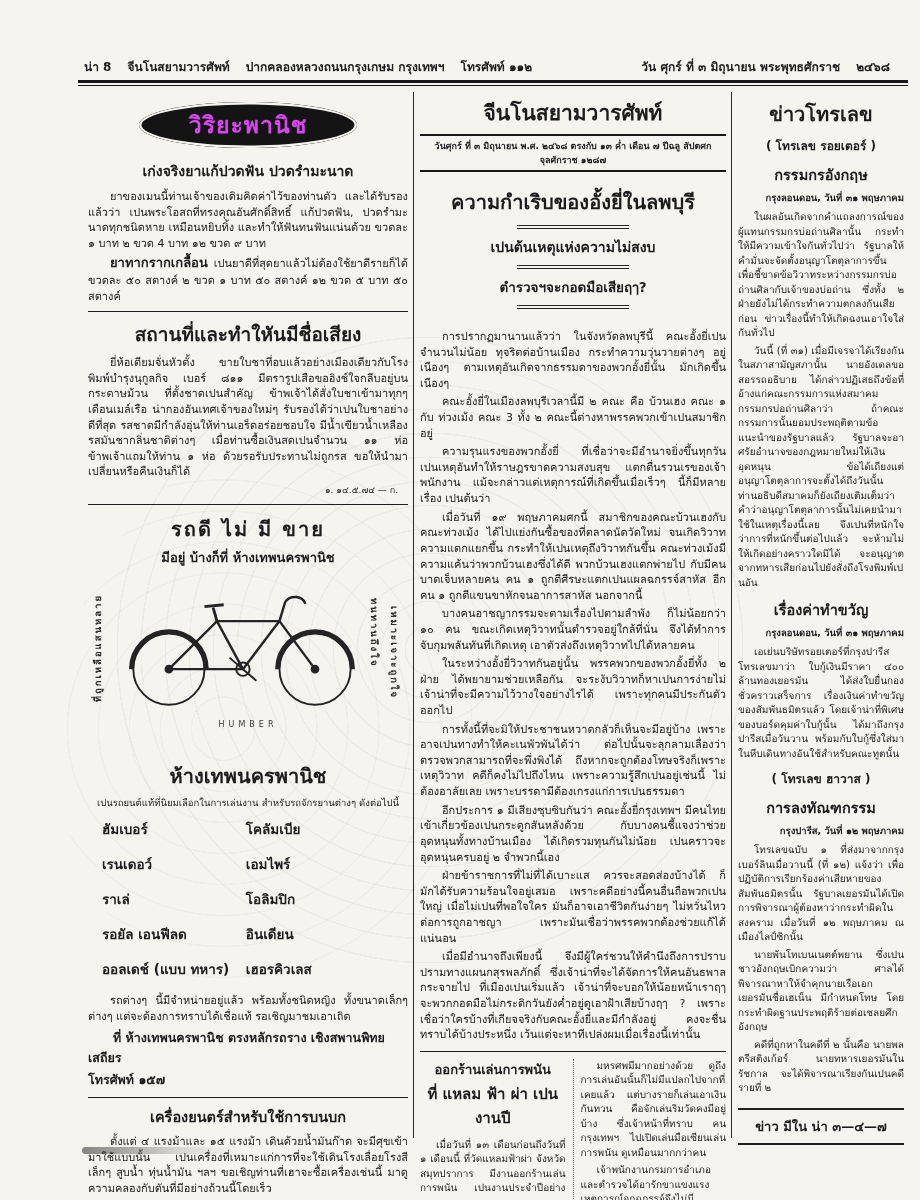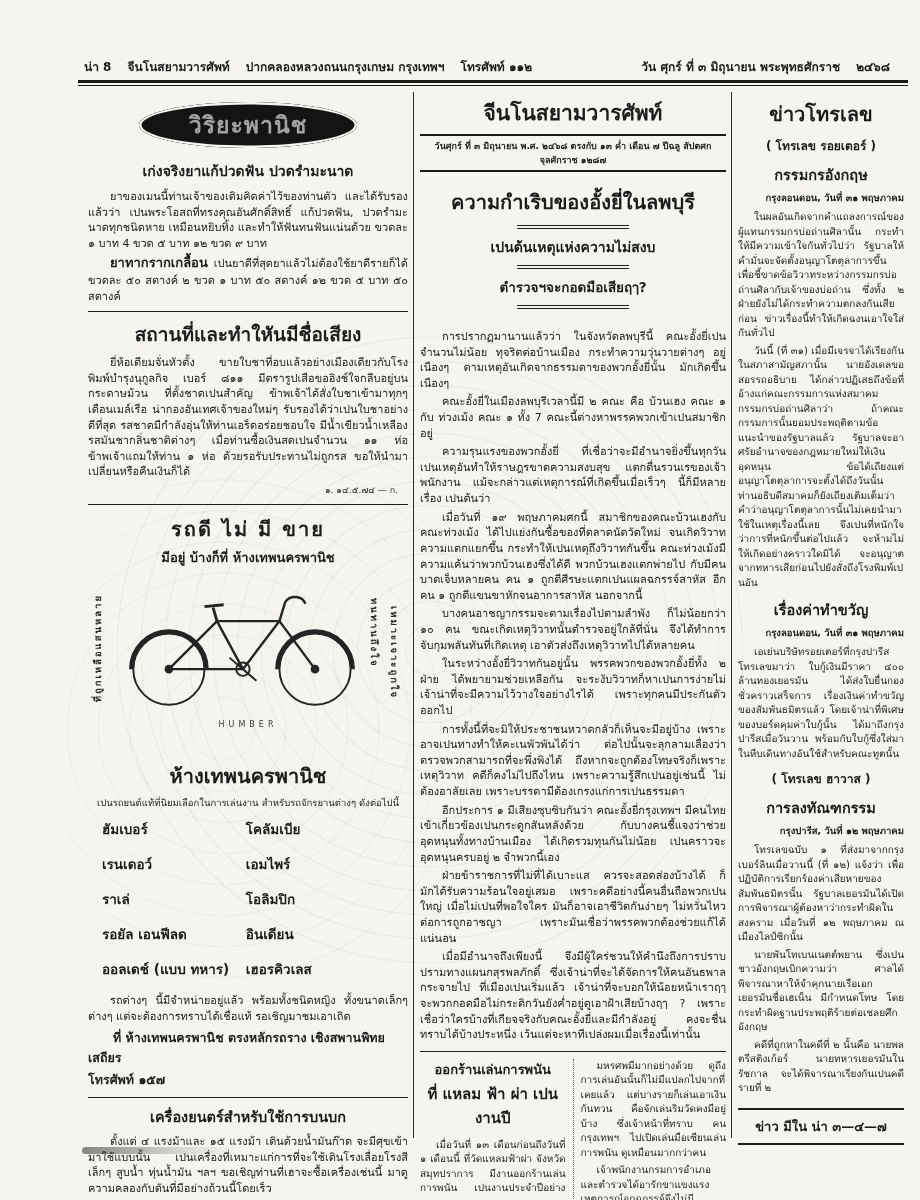--- a/index.html
+++ b/index.html
@@ -37,21 +37,21 @@
   .vrule1{position:absolute;left:413px;top:92px;width:1px;height:1046px;background:#2a2a2a;}
   .vrule2{position:absolute;left:731px;top:92px;width:1px;height:1046px;background:#2a2a2a;}
   
   .bt{font-size:11px;line-height:1.42;text-align:justify;text-indent:2em;margin:0 0 3px;}
   .bt-sm{font-size:10px;line-height:1.45;text-align:justify;text-indent:1.6em;margin:0 0 3px;}
   .rule{border:none;border-top:1.5px solid #1f1f1f;margin:7px 0;}
   
   .badge{width:218px;height:46px;margin:8px auto 12px;background:#141414;border-radius:50%;
          display:flex;align-items:center;justify-content:center;
          box-shadow:inset 0 0 0 2.5px #f5f4ef, inset 0 0 0 6px #141414;}
-  .badge span{color:#a3a3a3;font-size:23px;font-weight:bold;letter-spacing:1px;}
+  .badge span{color:#d946ef;font-size:23px;font-weight:bold;letter-spacing:1px;}
   .ad1-head{text-align:center;font-weight:bold;font-size:14px;margin:2px 0 7px;}
   .lead{font-weight:bold;font-size:13px;}
   .ad2-head{text-align:center;font-weight:bold;font-size:19px;margin:4px 0 6px;}
   .sig{text-align:right;font-size:9px;margin:2px 10px 0 0;}
   .ad3-head{text-align:center;font-weight:bold;font-size:20px;margin:8px 0 2px;letter-spacing:2px;}
   .ad3-sub{text-align:center;font-weight:bold;font-size:13px;margin:0 0 2px;}
   .bike-wrap{position:relative;height:188px;}
   .bike-svg{position:absolute;left:28px;top:8px;}
   .vtext{position:absolute;writing-mode:vertical-rl;font-size:9.5px;font-weight:bold;color:#2b2b2b;letter-spacing:2px;}
   .vtext.l{left:2px;top:24px;transform:rotate(180deg);}
@@ -112,21 +112,21 @@
   <div class="vrule1"></div>
   <div class="vrule2"></div>
 
   <div class="col-left">
 
     <div>
       <div class="badge">
         <span>วิริยะพานิช</span>
       </div>
       <div class="ad1-head">เก่งจริงยาแก้ปวดฟัน ปวดรำมะนาด</div>
-      <p class="bt">ยาของเมนนี้ท่านเจ้าของเดิมคิดค่าไว้ของท่านตัว และได้รับรองแล้วว่า เปนพระโอสถที่ทรงคุณอันศักดิ์สิทธิ์ แก้ปวดฟัน, ปวดรำมะนาดทุกชนิดหาย เหมือนหยิบทิ้ง และทำให้ฟันทนฟันแน่นด้วย ขวดละ ๑ บาท 4 ขวด ๕ บาท ๑๒ ขวด ๙ บาท</p>
+      <p class="bt">ยาของเมนนี้ท่านเจ้าของเดิมคิดค่าไว้ของท่านตัว และได้รับรองแล้วว่า เปนพระโอสถที่ทรงคุณอันศักดิ์สิทธิ์ แก้ปวดฟัน, ปวดรำมะนาดทุกชนิดหาย เหมือนหยิบทิ้ง และทำให้ฟันทนฟันแน่นด้วย ขวดละ ๑ บาท ๒ ขวด 4 บาท ๑๒ ขวด ๙ บาท</p>
       <p class="bt"><span class="lead">ยาทากรากเกลื้อน</span><span> เปนยาดีที่สุดยาแล้วไม่ต้องใช้ยาดีรายก็ได้ ขวดละ ๕๐ สตางค์ ๒ ขวด ๑ บาท ๕๐ สตางค์ ๑๒ ขวด ๕ บาท ๕๐ สตางค์</span></p>
     </div>
 
     <hr class="rule">
 
     <div>
       <div class="ad2-head">สถานที่และทำใหันมีชื่อเสียง</div>
       <p class="bt">ยี่ห้อเตียมจั่นหัวตั้ง ขายใบชาที่อบแล้วอย่างเมืองเดียวกับโรงพิมพ์บำรุงนุกูลกิจ เบอร์ ๘๑๑ มีตรารูปเสือขออิงช์ใจกลีบอยู่บนกระดาษม้วน ที่ตั้งชาดเปนสำคัญ ข้าพเจ้าได้สั่งใบชาเข้ามาทุกๆ เดือนเมล์เรือ น่ากองอันเทศเจ้าของใหม่ๆ รับรองได้ว่าเปนใบชาอย่างดีที่สุด รสชาดมีกำลังอุ่นให้ท่านเอร็ดอร่อยชอบใจ มีน้ำเขียวน้ำเหลือง รสมันชากลิ่นชาติต่างๆ เมื่อท่านซื้อเงินสดเปนจำนวน ๑๑ ห่อ ข้าพเจ้าแถมให้ท่าน ๑ ห่อ ด้วยรอรับประทานไม่ถูกรส ขอให้นำมาเปลี่ยนหรือคืนเงินก็ได้</p>
       <div class="sig">๑. ๑๔.๕.๗๔ — ก.</div>
     </div>
@@ -204,21 +204,21 @@
 
     <div class="main-head">ความกำเริบของอั้งยี่ในลพบุรี</div>
     <div class="shortrule"></div>
     <div class="sub-head">เปนต้นเหตุแห่งความไม่สงบ</div>
     <div class="shortrule"></div>
     <div class="cross-head">ตำรวจฯจะกอดมือเสียฤๅ?</div>
     <div class="shortrule"></div>
 
     <div class="mid-body">
       <p class="bt">การปรากฏมานานแล้วว่า ในจังหวัดลพบุรีนี้ คณะอั้งยี่เปนจำนวนไม่น้อย ทุจริตต่อบ้านเมือง กระทำความวุ่นวายต่างๆ อยู่เนืองๆ ตามเหตุอันเกิดจากธรรมดาของพวกอั้งยี่นั้น มักเกิดขึ้นเนืองๆ</p>
-      <p class="bt">คณะอั้งยี่ในเมืองลพบุรีเวลานี้มี ๒ คณะ คือ บ้วนเฮง คณะ ๑ กับ ท่วงเม้ง คณะ ๑ ทั้ง 7 คณะนี้ต่างหาพรรคพวกเข้าเปนสมาชิกอยู่</p>
+      <p class="bt">คณะอั้งยี่ในเมืองลพบุรีเวลานี้มี ๒ คณะ คือ บ้วนเฮง คณะ ๑ กับ ท่วงเม้ง คณะ 3 ทั้ง ๒ คณะนี้ต่างหาพรรคพวกเข้าเปนสมาชิกอยู่</p>
       <p class="bt">ความรุนแรงของพวกอั้งยี่ ที่เชื่อว่าจะมีอำนาจยิ่งขึ้นทุกวัน เปนเหตุอันทำให้ราษฎรขาดความสงบสุข แตกตื่นรวนเรของเจ้าพนักงาน แม้จะกล่าวแต่เหตุการณ์ที่เกิดขึ้นเมื่อเร็วๆ นี้ก็มีหลายเรื่อง เปนต้นว่า</p>
       <p class="bt">เมื่อวันที่ ๑๙ พฤษภาคมศกนี้ สมาชิกของคณะบ้วนเฮงกับคณะท่วงเม้ง ได้ไปแย่งกันซื้อของที่ตลาดนัดวัดใหม่ จนเกิดวิวาทความแตกแยกขึ้น กระทำให้เปนเหตุถึงวิวาทกันขึ้น คณะท่วงเม้งมีความแค้นว่าพวกบ้วนเฮงซึ่งได้ดี พวกบ้วนเฮงแตกพ่ายไป กับมีคนบาดเจ็บหลายคน คน ๑ ถูกตีศีรษะแตกเปนแผลฉกรรจ์สาหัส อีกคน ๑ ถูกตีแขนขาหักจนอาการสาหัส นอกจากนี้</p>
       <p class="bt">บางคนอาชญากรรมจะตามเรื่องไปตามลำพัง ก็ไม่น้อยกว่า ๑๐ คน ขณะเกิดเหตุวิวาทนั้นตำรวจอยู่ใกล้ที่นั่น จึงได้ทำการจับกุมพลันทันที่เกิดเหตุ เอาตัวส่งถึงเหตุวิวาทไปได้หลายคน</p>
       <p class="bt">ในระหว่างอั้งยี่วิวาทกันอยู่นั้น พรรคพวกของพวกอั้งยี่ทั้ง ๒ ฝ่าย ได้พยายามช่วยเหลือกัน จะระงับวิวาทก็หาเปนการง่ายไม่ เจ้าน่าที่จะมีความไว้วางใจอย่างไรได้ เพราะทุกคนมีประกันตัวออกไป</p>
       <p class="bt">การทั้งนี้ที่จะมิให้ประชาชนหวาดกลัวก็เห็นจะมีอยู่บ้าง เพราะอาจเปนทางทำให้คะเนพัวพันได้ว่า ต่อไปนั้นจะลุกลามเลื่องว่า ตรวจพวกสามารถที่จะพึ่งพิงได้ ถึงหากจะถูกต้องโทษจริงก็เพราะเหตุวิวาท คดีก็คงไม่ไปถึงไหน เพราะความรู้สึกเปนอยู่เช่นนี้ ไม่ต้องอาลัยเลย เพราะบรรดามีต้องเกรงแก่การเปนธรรมดา</p>
       <p class="bt">อีกประการ ๑ มีเสียงซุบซิบกันว่า คณะอั้งยี่กรุงเทพฯ มีคนไทยเข้าเกี่ยวข้องเปนกระดูกสันหลังด้วย กับบางคนชี้แจงว่าช่วยอุดหนุนทั้งทางบ้านเมือง ได้เกิดรวมทุนกันไม่น้อย เปนคราวจะอุดหนุนครบอยู่ ๒ จำพวกนี้เอง</p>
       <p class="bt">ฝ่ายข้าราชการที่ไม่ที่ได้เบาะแส ควรจะสอดส่องบ้างได้ ก็มักได้รับความร้อนใจอยู่เสมอ เพราะคดีอย่างนี้คนอื่นถือพวกเปนใหญ่ เมื่อไม่เปนที่พอใจใคร มันก็อาจเอาชีวิตกันง่ายๆ ไม่หวั่นไหวต่อการถูกอาชญา เพราะมันเชื่อว่าพรรคพวกต้องช่วยแก้ได้แน่นอน</p>
       <p class="bt">เมื่อมีอำนาจถึงเพียงนี้ จึงมีผู้ใคร่ชวนให้คำนึงถึงการปราบปรามทางแผนกสุรพลภักดิ์ ซึ่งเจ้าน่าที่จะได้จัดการให้คนอันธพาลกระจายไป ที่เมืองเปนเริ่มแล้ว เจ้าน่าที่จะบอกให้น้อยหน้าเราฤๅ จะพวกกอดมือไม่กระดิกวันยังค่ำอยู่ดูเอาฝ้าเสียบ้างฤๅ ? เพราะเชื่อว่าใครบ้างที่เกียจจริงกับคณะอั้งยี่และมีกำลังอยู่ คงจะชื่นทราบได้บ้างประหนึ่ง เว้นแต่จะหาทีเปล่งผมเมื่อเรื่องนี้เท่านั้น</p>
     </div>
 

